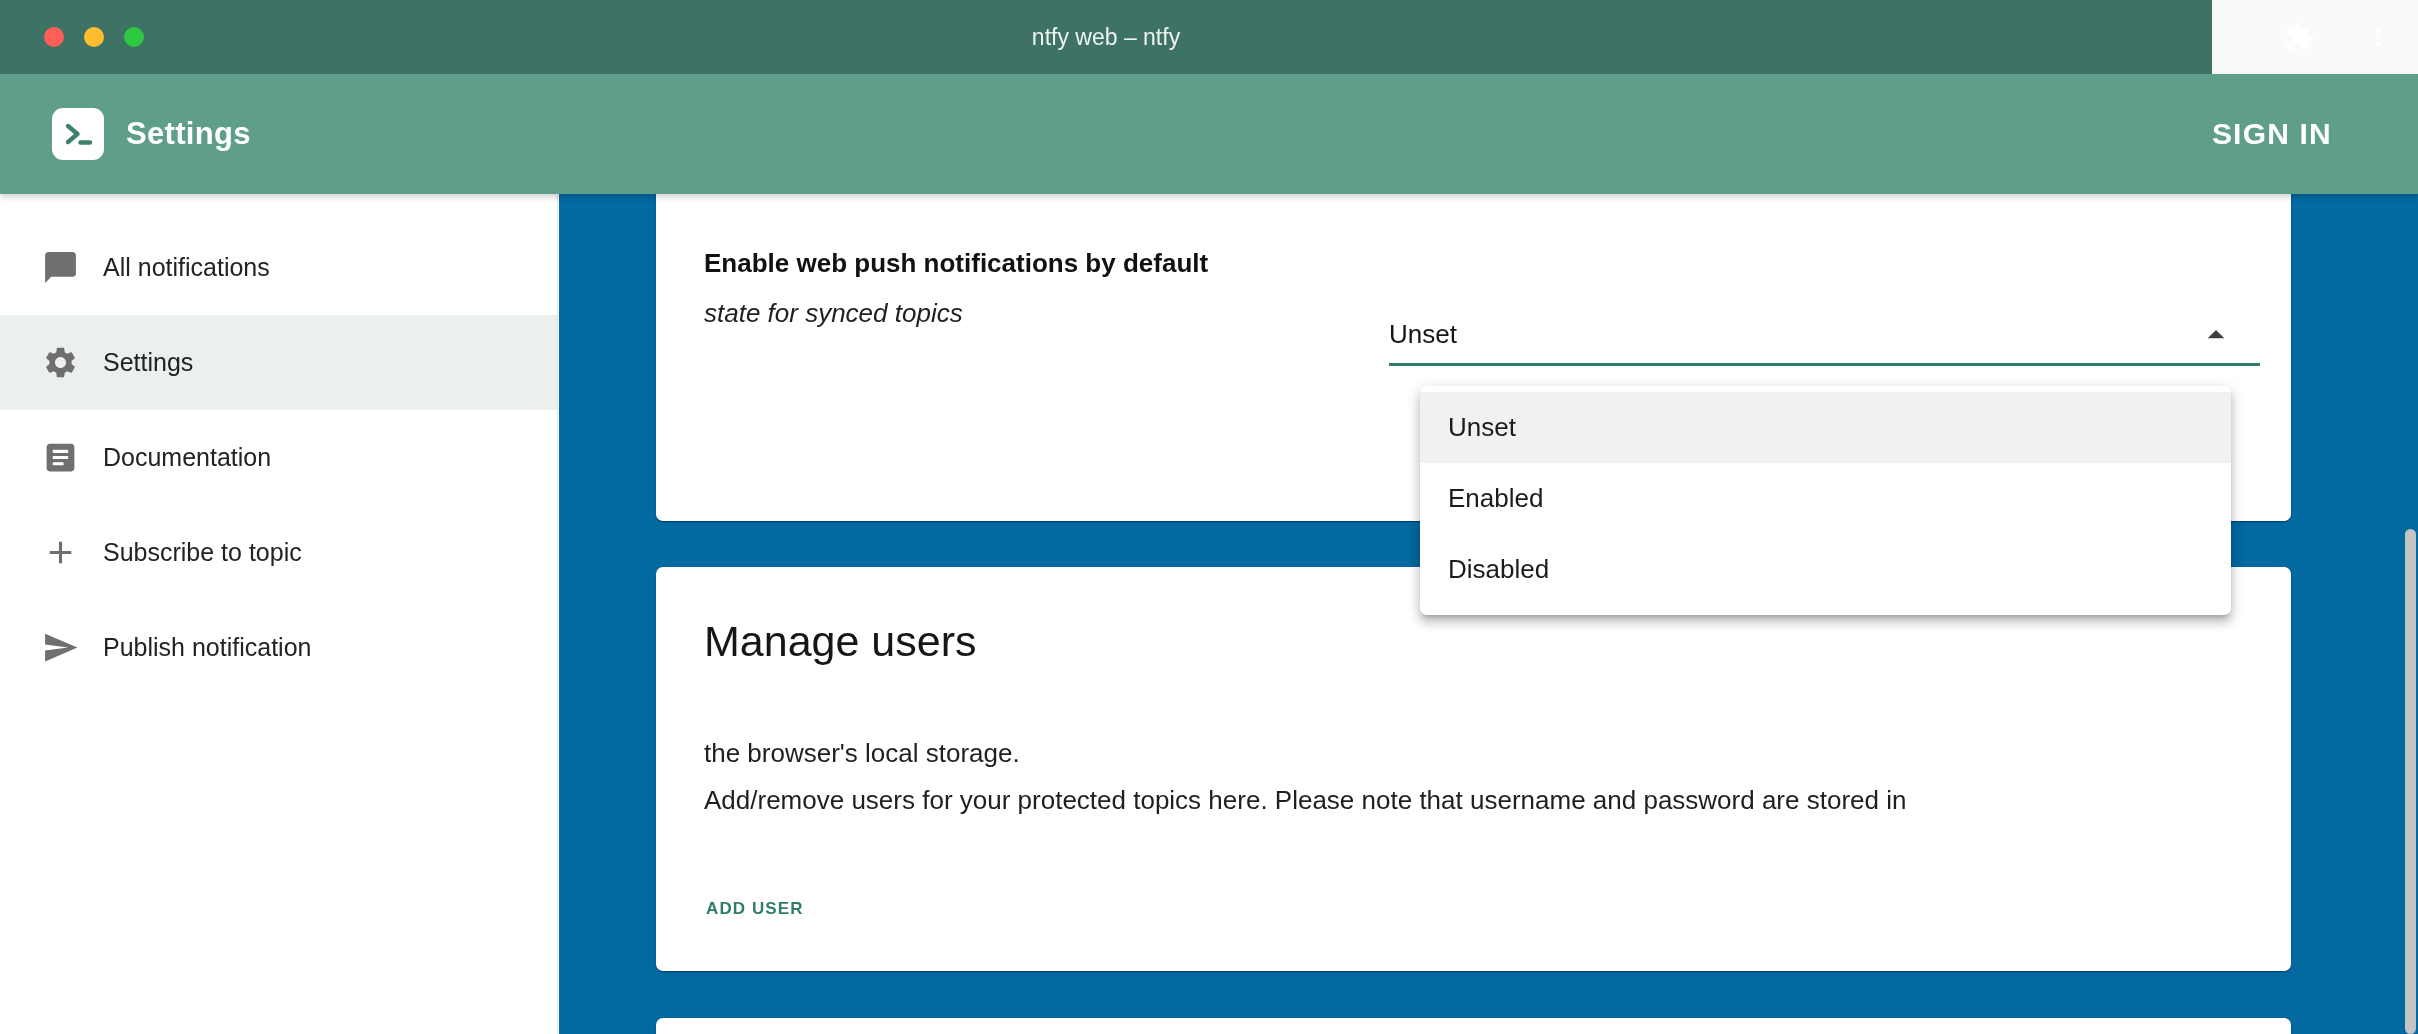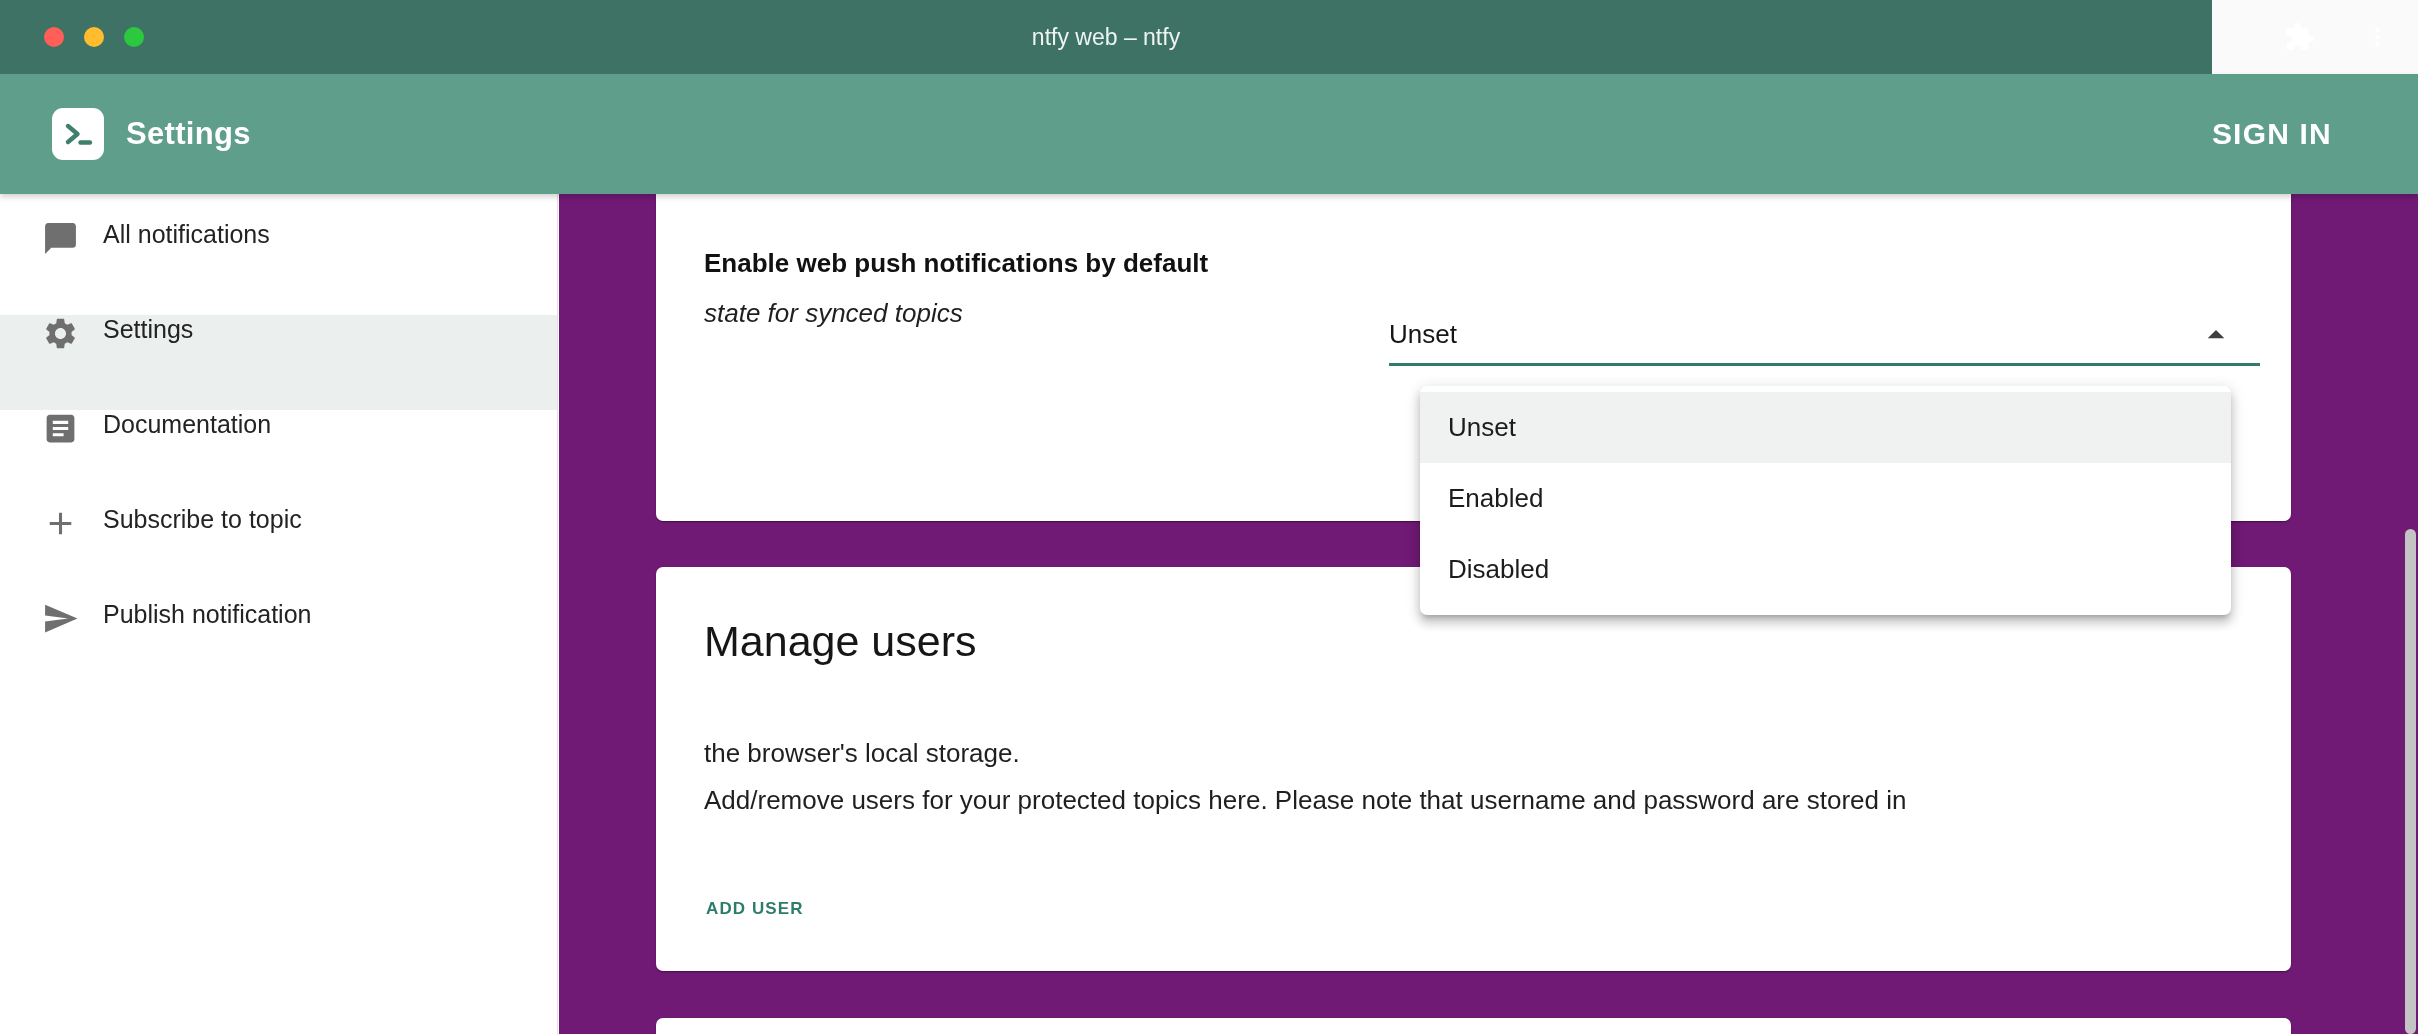--- a/index.html
+++ b/index.html
@@ -28,27 +28,27 @@
   .logo{position:absolute;left:52px;top:34px;width:52px;height:52px;background:#ffffff;
     border-radius:11px;display:flex;align-items:center;justify-content:center;}
   .appbar-title{position:absolute;left:126px;top:50%;transform:translateY(-50%);
     color:#ffffff;font-size:31px;font-weight:600;letter-spacing:0.3px;}
   .signin{position:absolute;right:80px;top:50%;transform:translateY(-50%);
     color:#ffffff;font-size:30px;font-weight:600;letter-spacing:1.2px;cursor:pointer;
     background:none;border:none;font-family:inherit;}
   
   .sidebar{position:absolute;left:0;top:194px;width:558px;height:840px;background:#ffffff;
     border-right:1px solid #e2e2e2;padding-top:26px;z-index:10;}
-  .nav-item{height:95px;display:flex;align-items:flex-start;padding-left:42px;cursor:pointer;}
+  .nav-item{height:95px;display:flex;align-items:center;padding-left:42px;cursor:pointer;}
   .nav-item.selected{background:#ebefed;}
   .nav-icon{width:37px;height:37px;color:#6f6f6f;flex:0 0 37px;display:flex;align-items:center;justify-content:center;}
   .nav-icon svg{width:37px;height:37px;fill:currentColor;}
   .nav-label{margin-left:24px;font-size:25px;color:#232323;}
   
-  .main{position:absolute;left:559px;top:194px;width:1859px;height:840px;background:#701a75;overflow:hidden;}
+  .main{position:absolute;left:559px;top:194px;width:1859px;height:840px;background:#0369a1;overflow:hidden;}
   .card{position:absolute;background:#ffffff;border-radius:7px;
     box-shadow:0 2px 1px -1px rgba(0,0,0,0.2),0 1px 1px 0 rgba(0,0,0,0.14),0 1px 3px 0 rgba(0,0,0,0.12);}
   #card-push{left:97px;top:-94px;width:1635px;height:421px;}
   #card-users{left:97px;top:373px;width:1635px;height:404px;}
   #card-next{left:97px;top:824px;width:1635px;height:90px;}
   
   .push-title{position:absolute;left:48px;top:148px;font-size:26px;font-weight:700;white-space:nowrap;color:#111;}
   .push-desc{position:absolute;left:48px;top:189px;font-size:26px;font-style:italic;line-height:48px;color:#1f1f1f;}
   .push-desc div{white-space:nowrap;}
   .select{position:absolute;left:733px;top:210px;width:871px;height:56px;cursor:pointer;}

